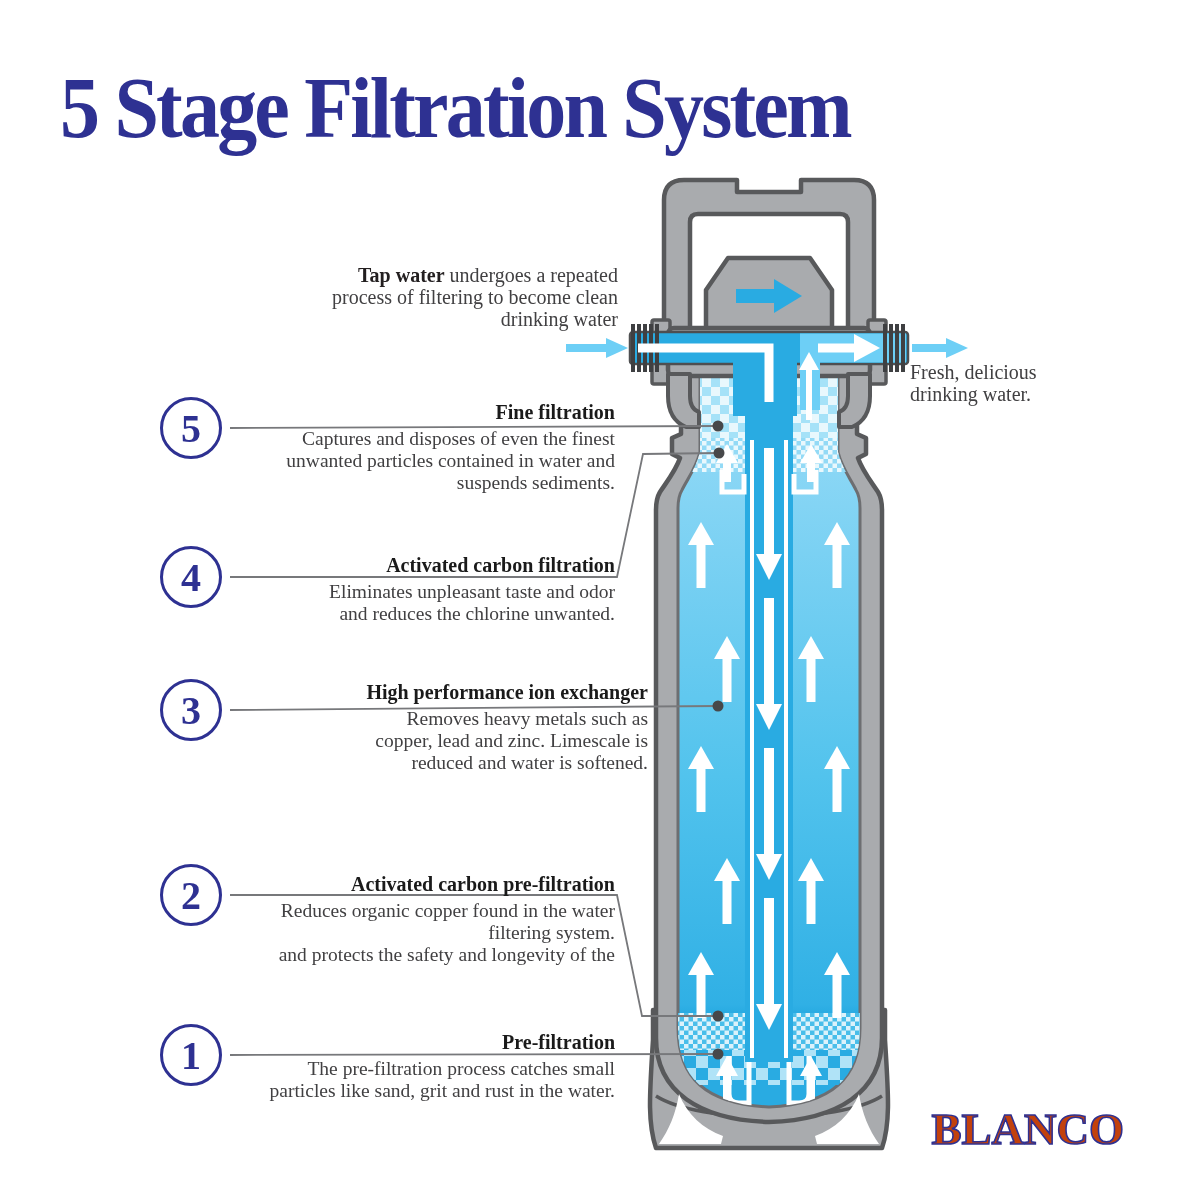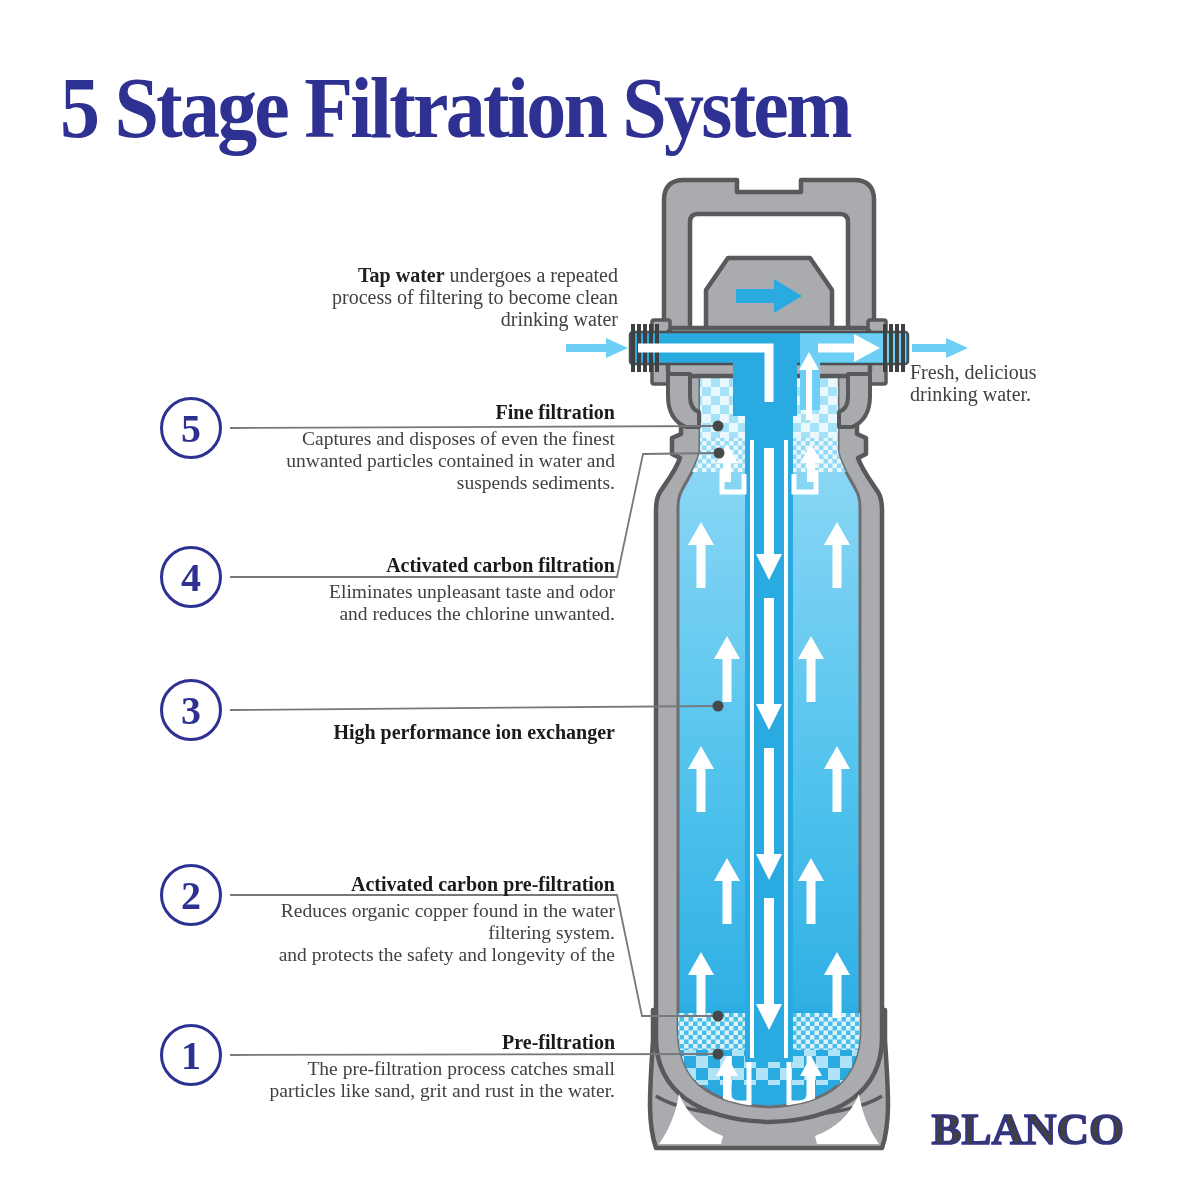--- a/index.html
+++ b/index.html
@@ -19,21 +19,21 @@
   .stage-label{font-size:20px;font-weight:bold;color:#1A1A1A;line-height:22px;margin-bottom:5px;}
   .stage-desc{font-size:19.5px;color:#414042;line-height:21.8px;}
   .stage-circle{
     position:absolute;width:62px;height:62px;border-radius:50%;
     border:3.5px solid #2E3192;background:#ffffff;box-sizing:border-box;
     display:flex;align-items:center;justify-content:center;
     font-size:40px;font-weight:bold;color:#2E3192;z-index:5;
   }
   .brand{
     position:absolute;right:76px;top:1103px;
-    font-size:45px;font-weight:bold;color:#404040;letter-spacing:0px;
+    font-size:45px;font-weight:bold;color:#c2410c;letter-spacing:0px;
     -webkit-text-stroke:1.6px #2E3192;white-space:nowrap;
   }
   svg.diagram{position:absolute;left:0;top:0;}
 </style>
 </head>
 <body>
 
 <div class="canvas">
 
   <svg class="diagram" width="1200" height="1200" viewBox="0 0 1200 1200">
@@ -273,22 +273,27 @@
     <div class="stage-label">Activated carbon filtration</div>
     <div class="stage-desc">
       <div>Eliminates unpleasant taste and odor</div>
       <div>and reduces the chlorine unwanted.</div>
     </div>
   </div>
 
   <div class="stage-circle" style="left:160px;top:679px;">
       <span>3</span>
     </div>
-  <div class="stage-text" style="right:585px;top:681px;margin-top:40px;">
+  <div class="stage-text" style="right:552px;top:681px;">
     <div class="stage-label">High performance ion exchanger</div>
+    <div class="stage-desc">
+      <div>Removes heavy metals such as</div>
+      <div>copper, lead and zinc. Limescale is</div>
+      <div>reduced and water is softened.</div>
+    </div>
   </div>
 
   <div class="stage-circle" style="left:160px;top:864px;">
       <span>2</span>
     </div>
   <div class="stage-text" style="right:585px;top:873px;">
     <div class="stage-label">Activated carbon pre-filtration</div>
     <div class="stage-desc">
       <div>Reduces organic copper found in the water</div>
       <div>filtering system.</div>

